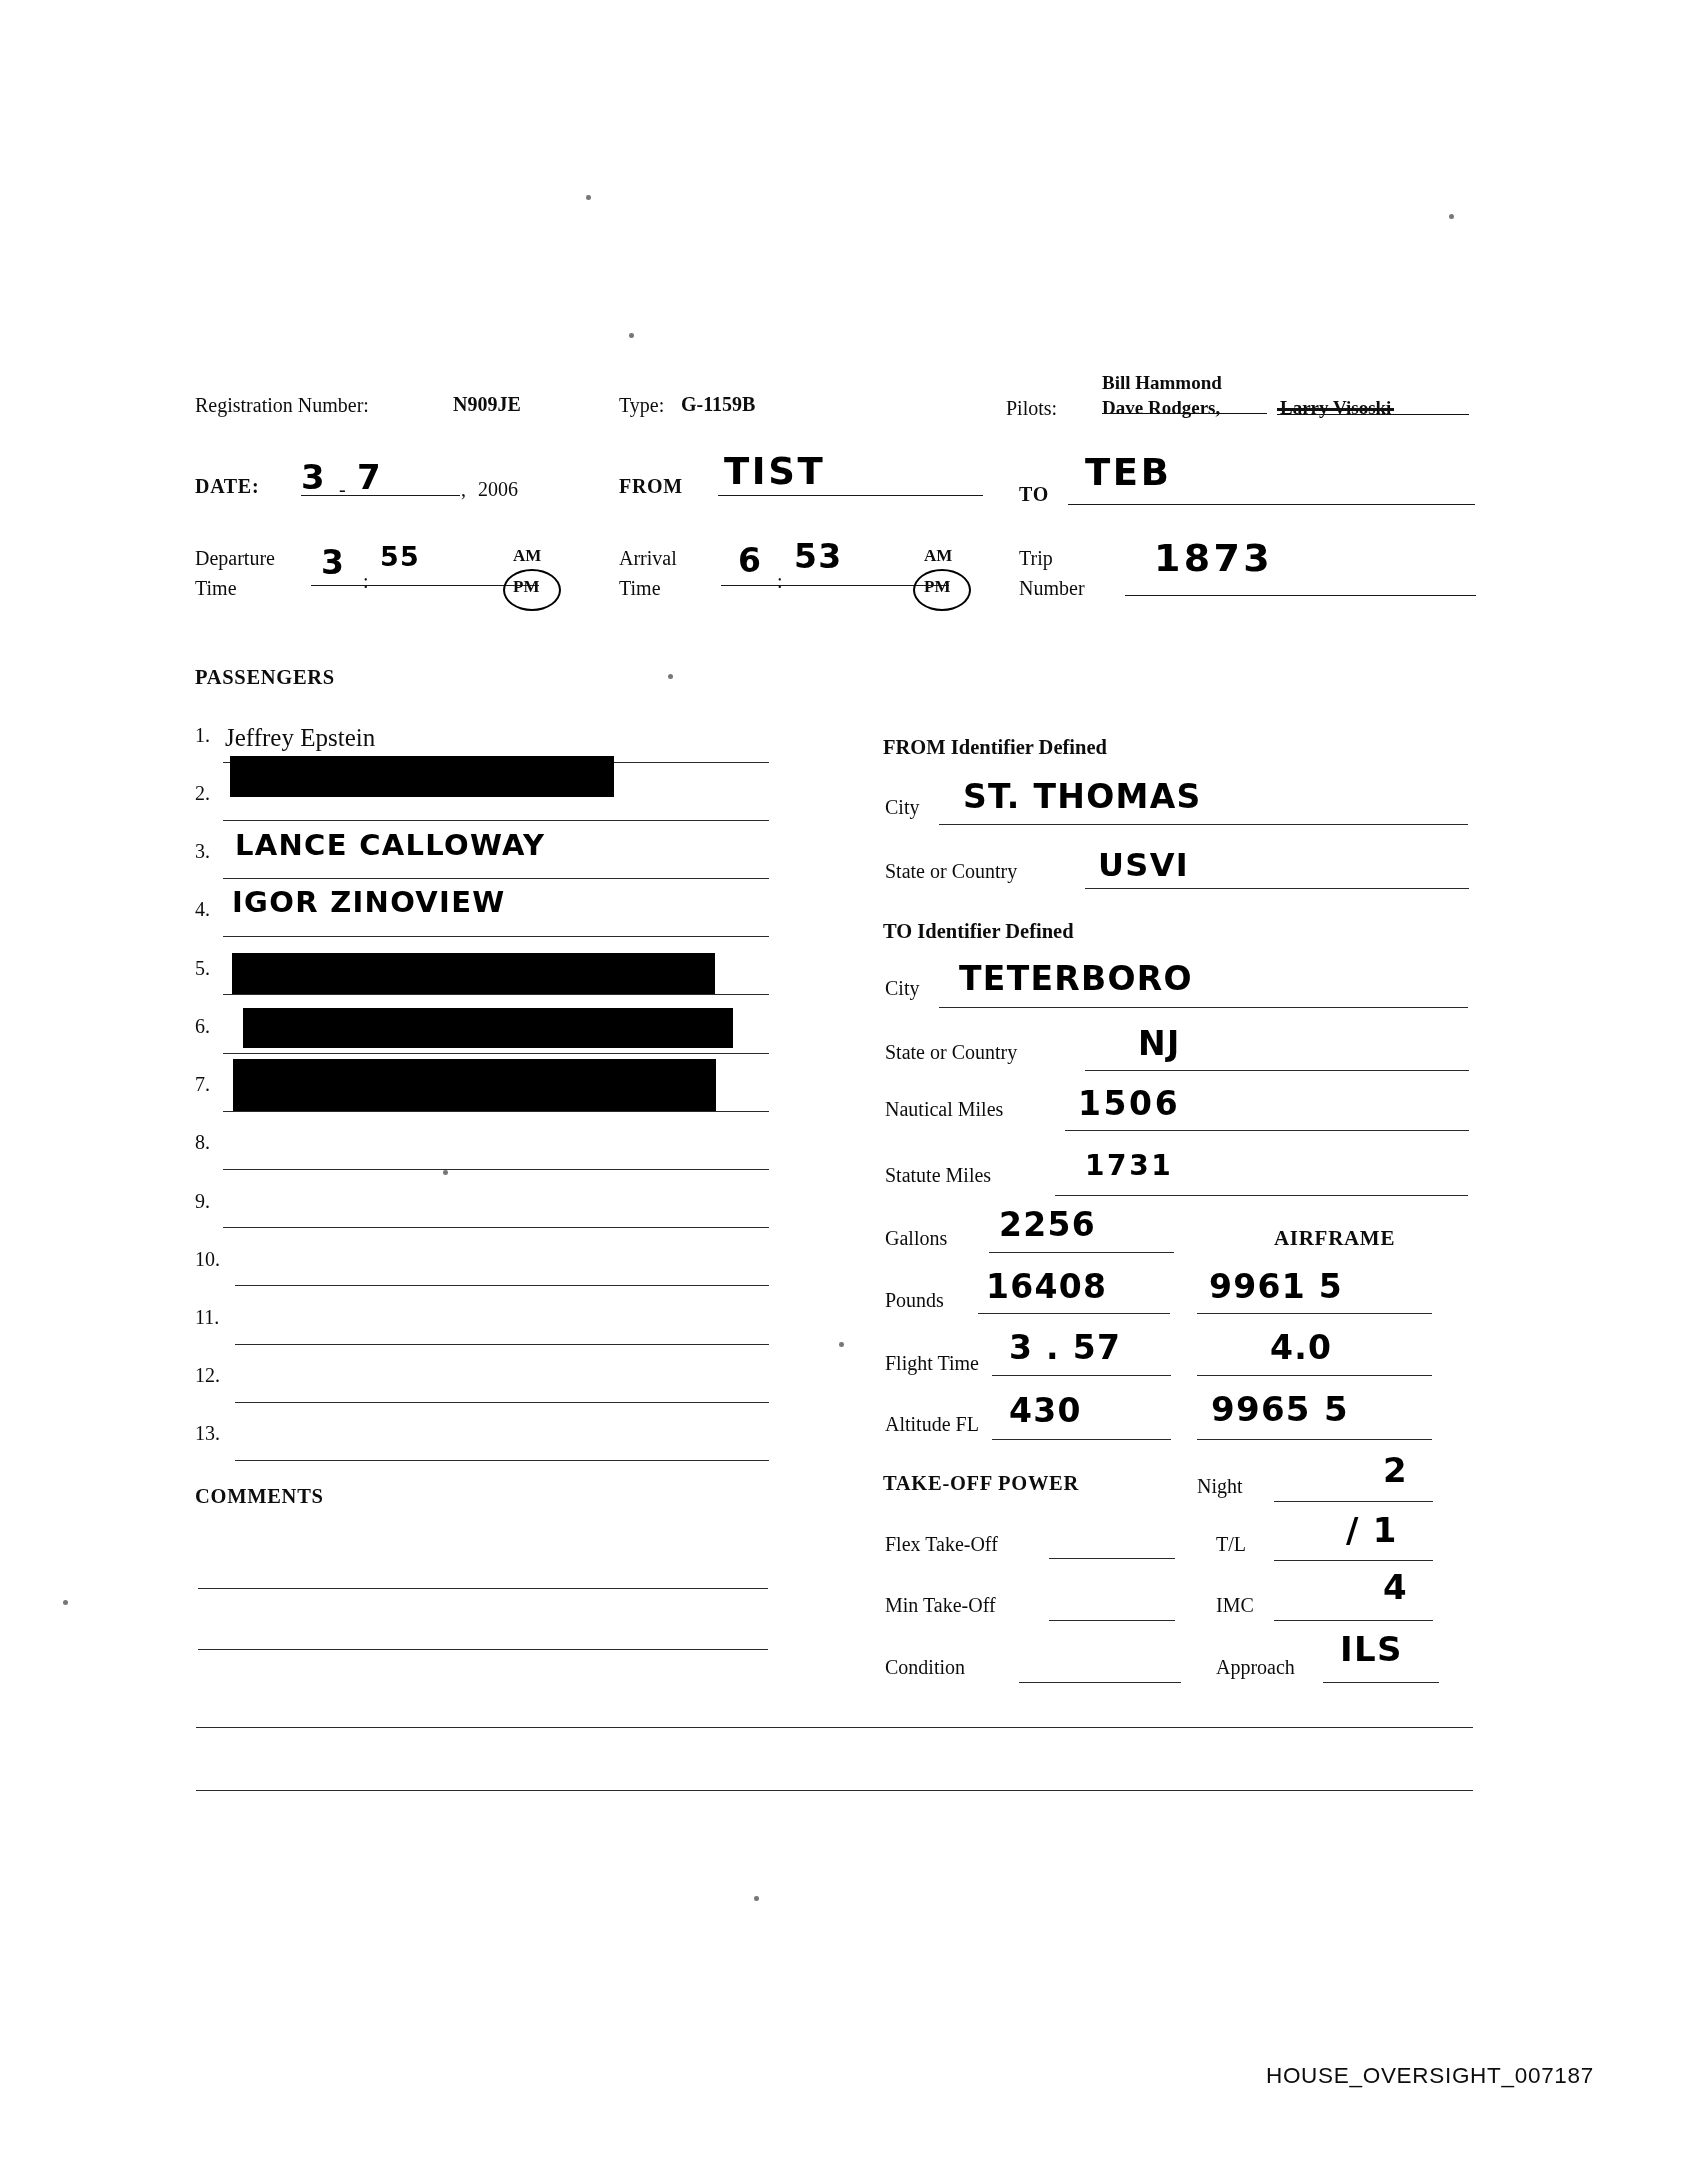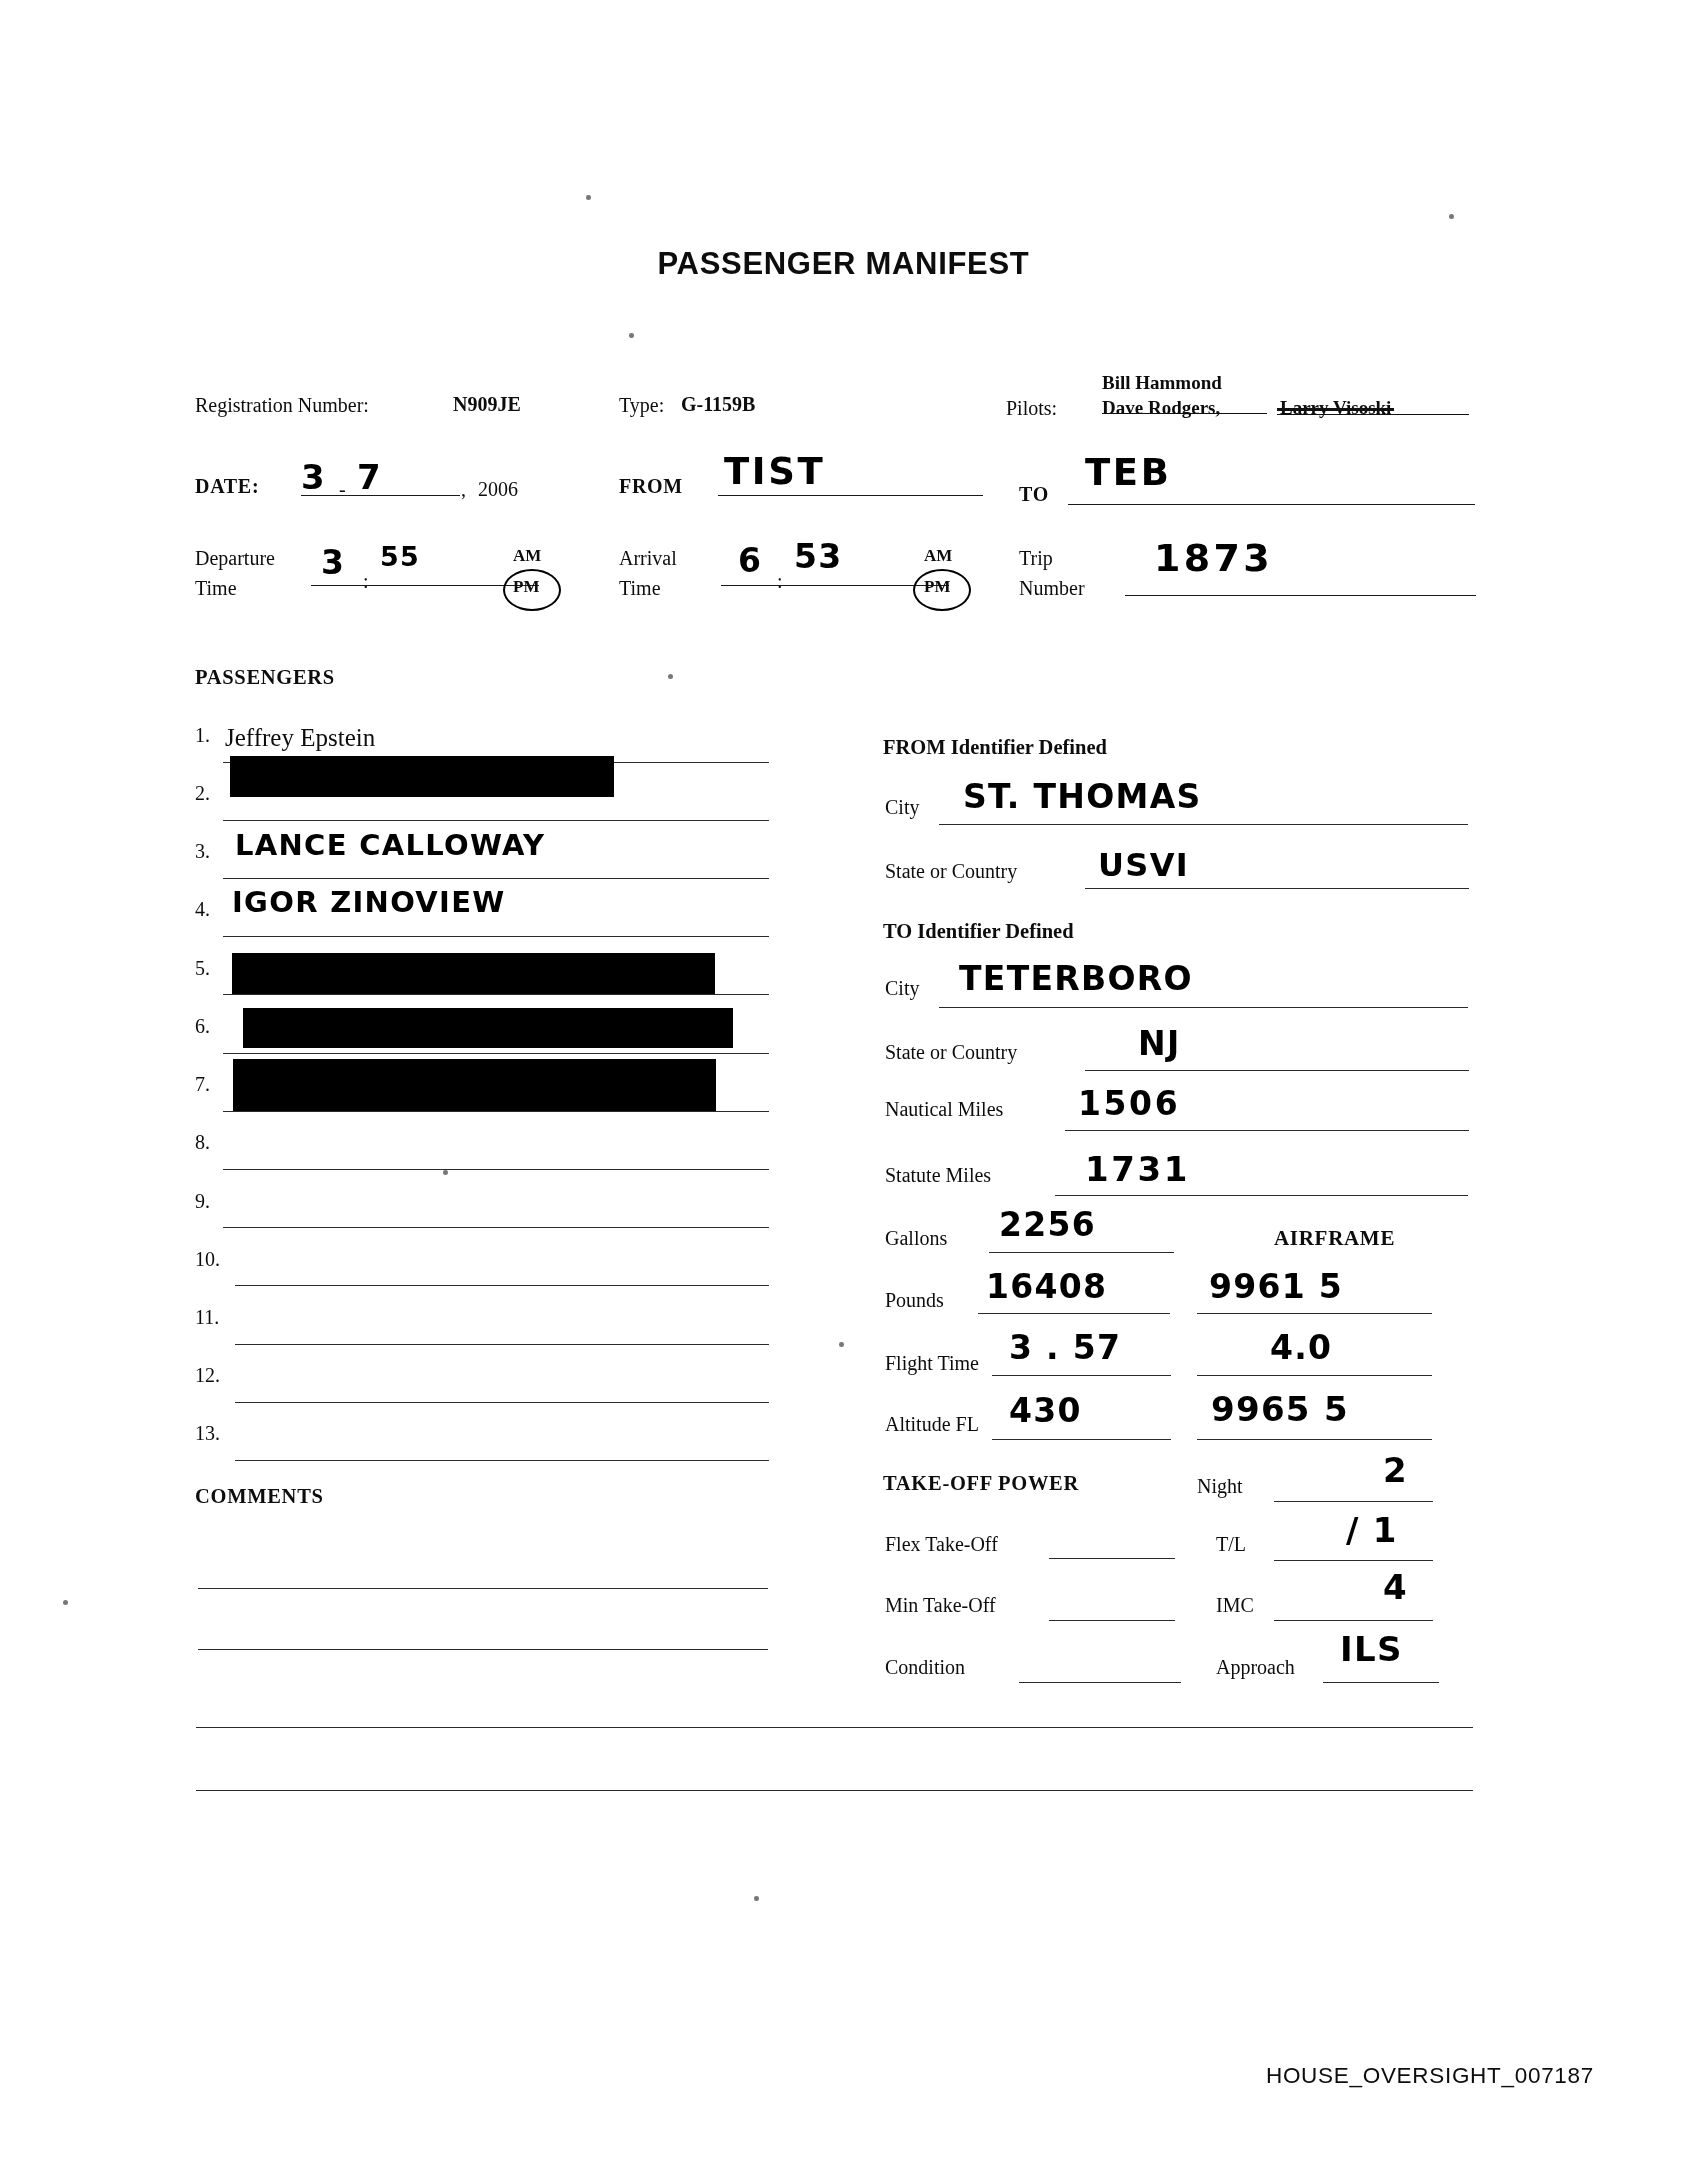--- a/index.html
+++ b/index.html
@@ -107,21 +107,20 @@
     position: absolute;
     background: #777;
     border-radius: 50%;
   }
 </style>
 </head>
 <body>
 
 <div class="page">
 
-  <div class="abs title2">PASSENGER MANIFEST</div>
 
   <div class="speck" style="left:586px; top:195px; width:4.6px; height:4.6px;"></div>
   <div class="speck" style="left:1449px; top:214px; width:5.3px; height:5.3px;"></div>
   <div class="speck" style="left:629px; top:333px; width:4.6px; height:4.6px;"></div>
   <div class="speck" style="left:668px; top:674px; width:5.3px; height:5.3px;"></div>
   <div class="speck" style="left:443px; top:1170px; width:4.6px; height:4.6px;"></div>
   <div class="speck" style="left:63px; top:1600px; width:5.3px; height:5.3px;"></div>
   <div class="speck" style="left:839px; top:1342px; width:4.6px; height:4.6px;"></div>
   <div class="speck" style="left:754px; top:1896px; width:4.6px; height:4.6px;"></div>
 
@@ -252,21 +251,21 @@
 
   <div class="abs lbl" style="left:885px; top:1041px;">State or Country</div>
   <div class="abs hand" style="left:1138px; top:1024px; font-size:33px;">NJ</div>
   <div class="rule-thin" style="left:1085px; top:1070px; width:384px;"></div>
 
   <div class="abs lbl" style="left:885px; top:1098px;">Nautical Miles</div>
   <div class="abs hand" style="left:1078px; top:1084px; font-size:33px; letter-spacing:2.6px;">1506</div>
   <div class="rule-thin" style="left:1065px; top:1130px; width:404px;"></div>
 
   <div class="abs lbl" style="left:885px; top:1164px;">Statute Miles</div>
-  <div class="abs hand" style="left:1085px; top:1149px; font-size:34px; letter-spacing:2.6px;">1731</div>
+  <div class="abs hand" style="left:1085px; top:1149px; font-size:28px; letter-spacing:2.6px;">1731</div>
   <div class="rule-thin" style="left:1055px; top:1195px; width:413px;"></div>
 
   <div class="abs lbl" style="left:885px; top:1227px;">Gallons</div>
   <div class="abs hand" style="left:999px; top:1205px; font-size:33px; letter-spacing:1.3px;">2256</div>
   <div class="rule-thin" style="left:989px; top:1252px; width:185px;"></div>
   <div class="abs lbl-b" style="left:1274px; top:1226px; font-size:21px; letter-spacing:0.7px;">AIRFRAME</div>
 
   <div class="abs lbl" style="left:885px; top:1289px;">Pounds</div>
   <div class="abs hand" style="left:986px; top:1267px; font-size:33px; letter-spacing:1.3px;">16408</div>
   <div class="abs hand" style="left:1209px; top:1267px; font-size:33px; letter-spacing:1.3px;">9961  5</div>

